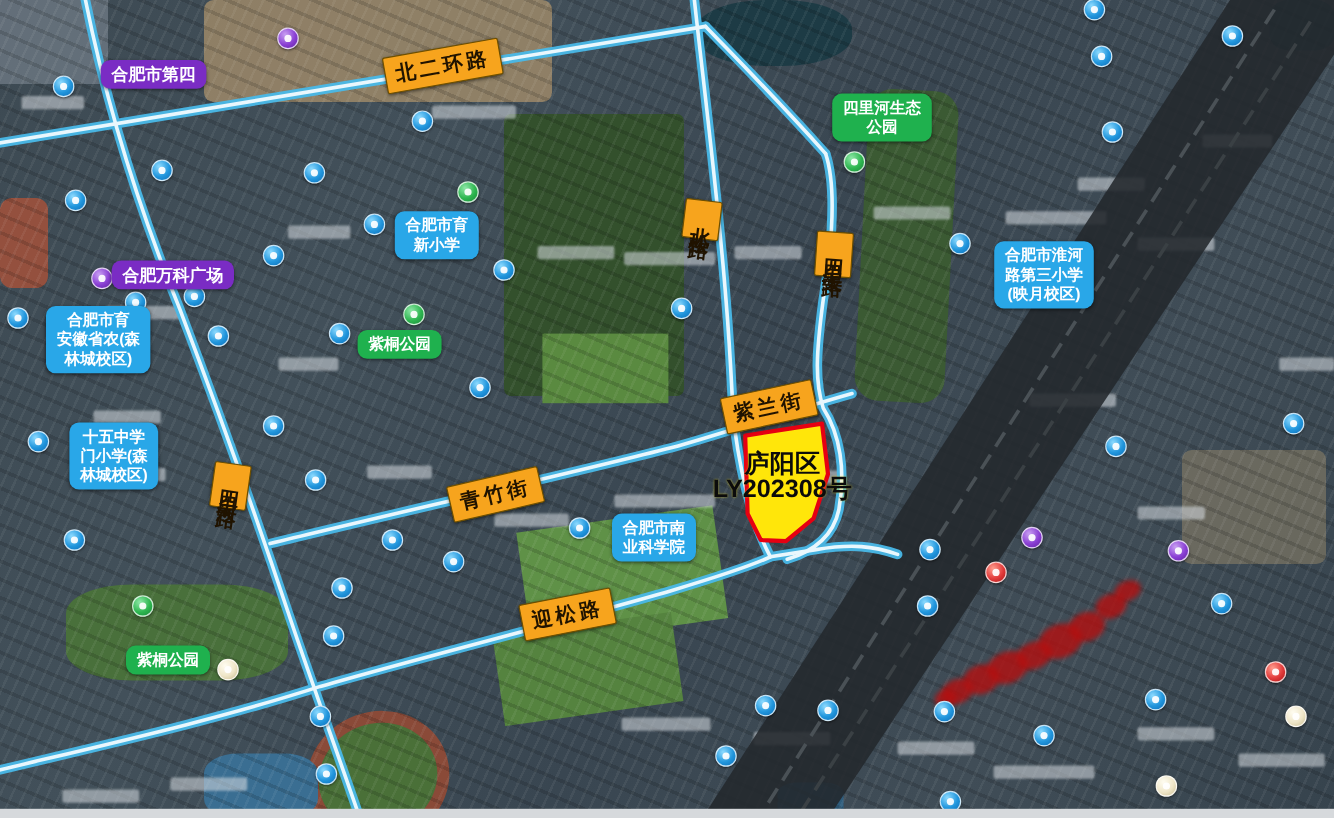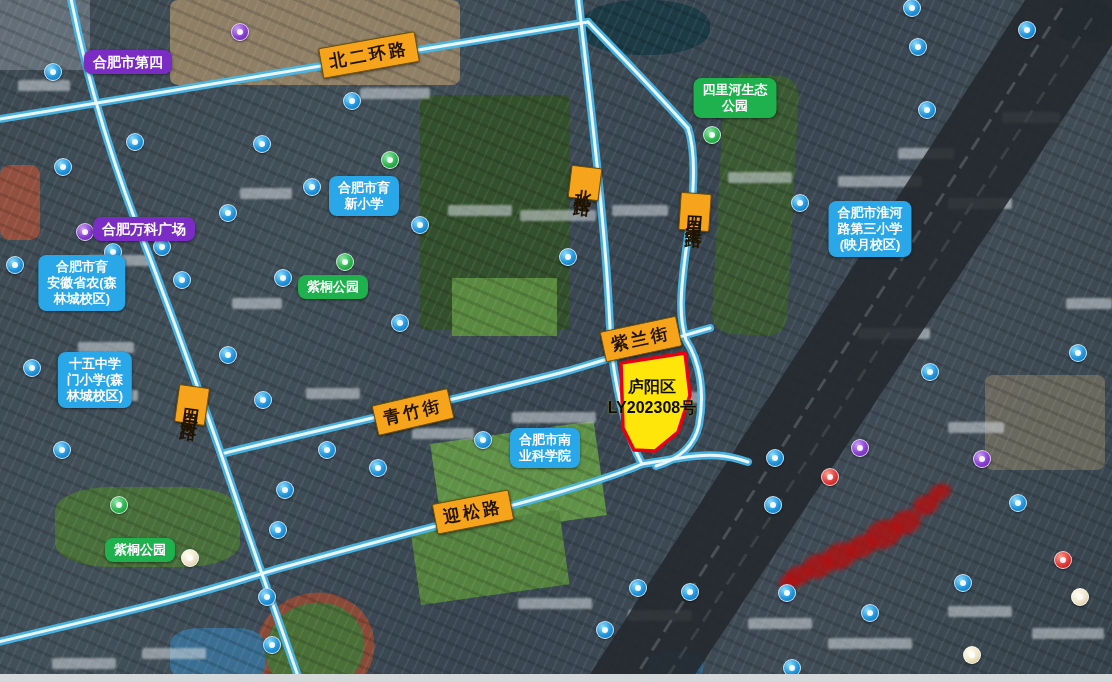--- a/index.html
+++ b/index.html
@@ -33,21 +33,21 @@
     box-shadow:0 1px 3px rgba(0,0,0,.55);border-radius:2px;cursor:pointer;}
   .road-label.vertical{writing-mode:vertical-rl;text-orientation:upright;letter-spacing:5px;padding:8px 3px;}
   .poi-label{position:absolute;transform:translate(-50%,-50%);color:#fff;font-weight:700;font-size:13px;
     line-height:16px;text-align:center;padding:4px 9px;border-radius:8px;white-space:nowrap;
     box-shadow:0 1px 3px rgba(0,0,0,.5);cursor:pointer;}
   .cat-shopping{background:#7a2cc4;font-size:14px;}
   .cat-school{background:#29a7e8;}
   .cat-park{background:#1fb14e;}
   
   #parcel-label{position:absolute;left:652px;top:397px;transform:translate(-50%,-50%);z-index:7;
-    color:#0b0b0b;font-weight:700;font-size:16px;line-height:21px;text-align:center;white-space:nowrap;
+    color:#0b0b0b;font-weight:700;font-size:21px;line-height:21px;text-align:center;white-space:nowrap;
     text-shadow:0 0 2px rgba(255,230,10,.6);}
   
   #watermark{position:absolute;inset:0;z-index:4;pointer-events:none;}
   .wm{position:absolute;background:#b40f0f;opacity:.8;filter:blur(2px);
     border-radius:45% 60% 50% 55%;transform:rotate(-28deg);}
   #bottombar{position:absolute;left:0;bottom:0;width:1112px;height:8px;background:#d6d9dc;z-index:8;}
 </style>
 </head>
 <body>
 

